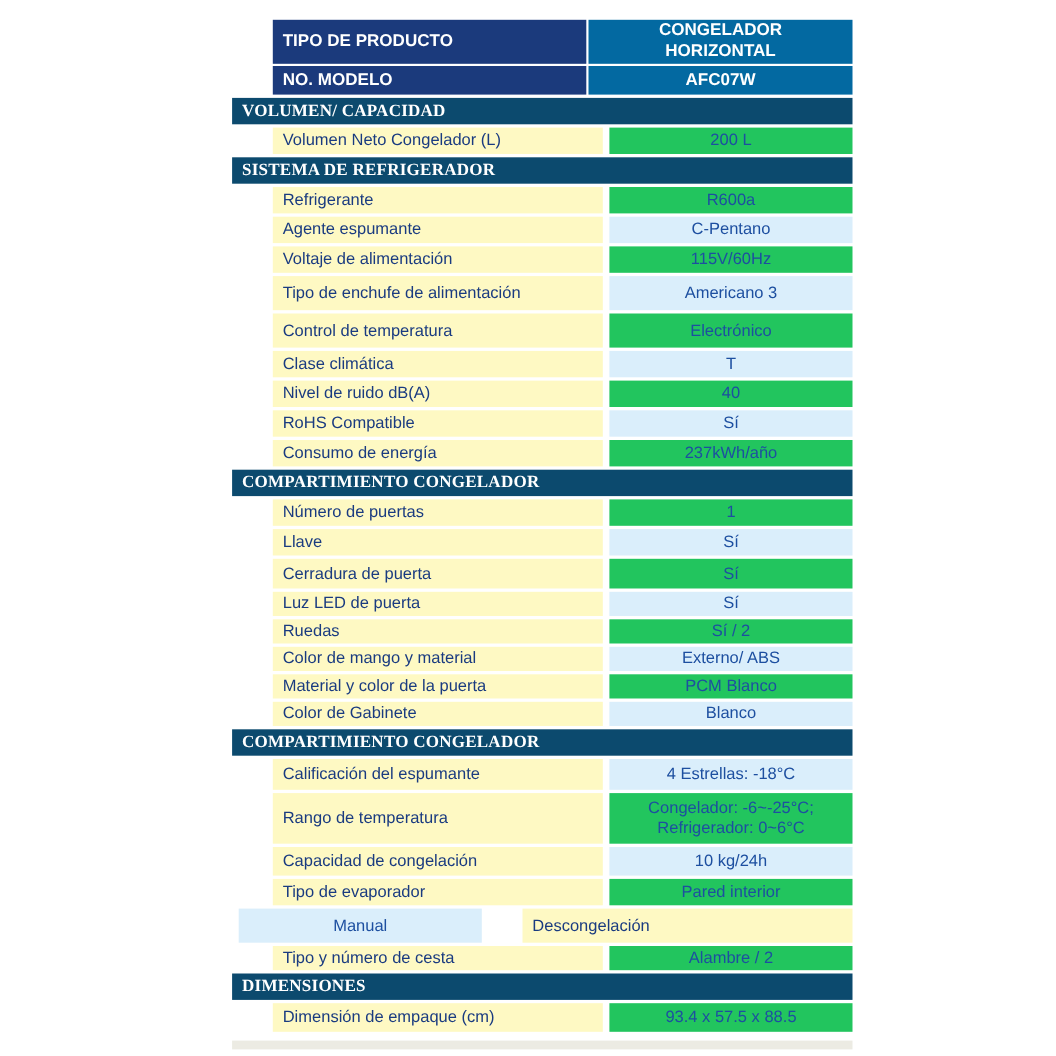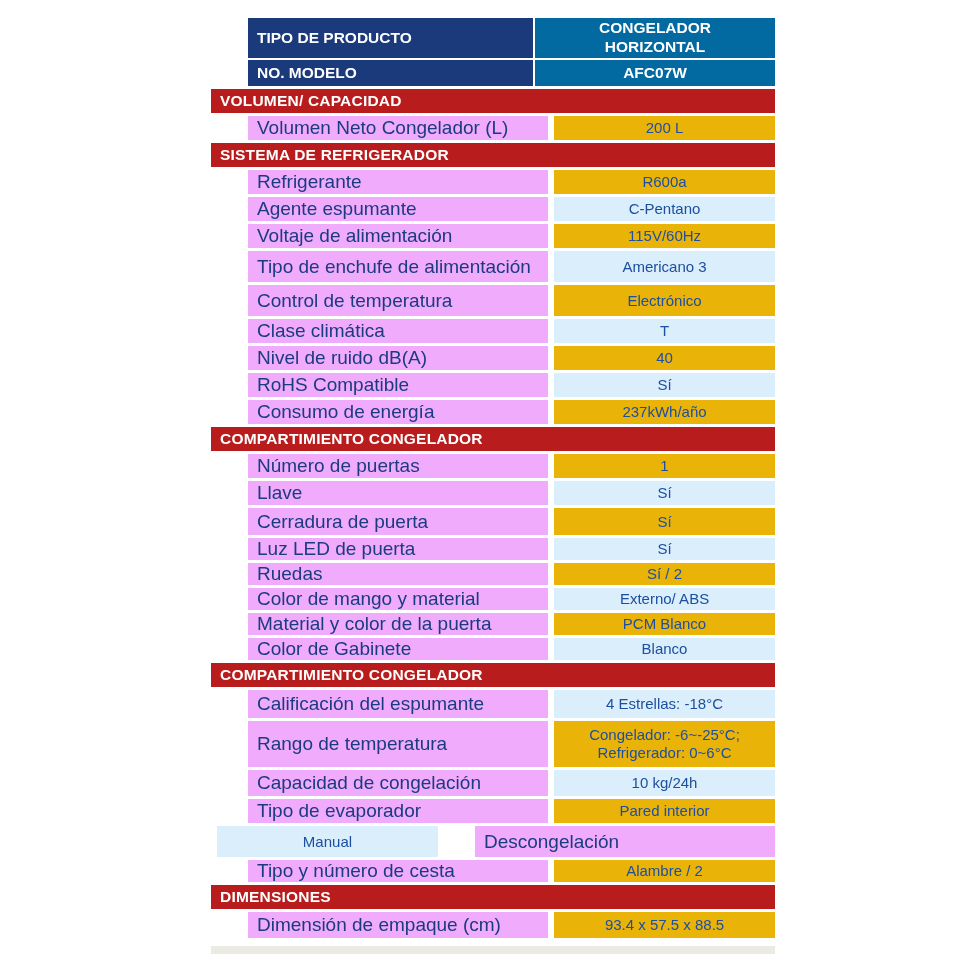--- a/index.html
+++ b/index.html
@@ -8,46 +8,46 @@
     font-family:"Liberation Sans", sans-serif;
     -webkit-font-smoothing:antialiased;
   }
   .canvas{position:relative;width:960px;height:960px;background:#ffffff;overflow:hidden;}
   .spec-table{position:absolute;left:211px;top:18px;width:564px;}
 
   
   .row{display:flex;margin-bottom:3px;}
   .cell{box-sizing:border-box;display:flex;align-items:center;margin-left:37px;}
   .cell-label{
-    width:343px;background:#f0abfc;color:#1a3b80;
-    font-size:19px;padding:2px 6px 2px 9px;line-height:1.15;
+    width:343px;background:#fef9c3;color:#1a3b80;
+    font-size:15px;padding:2px 6px 2px 9px;line-height:1.15;
   }
   .cell-value{
-    width:253px;margin-left:6px;background:#eab308;color:#1d4fa0;
+    width:253px;margin-left:6px;background:#22c55e;color:#1d4fa0;
     font-size:15px;justify-content:center;text-align:center;line-height:1.2;padding:2px 4px;
   }
   .cell-value.alt{background:#daeefb;}
   .pre{white-space:pre-line;}
 
   
   .row.navy{margin-bottom:2px;}
   .row.navy .cell-label{
     background:#1b3a7c;color:#ffffff;font-weight:bold;font-size:15.5px;width:305px;
   }
   .row.navy .cell-value{
     background:#0369a1;color:#ffffff;font-weight:bold;font-size:15.5px;
     margin-left:2px;width:257px;
   }
   .row.model{margin-bottom:3px;}
 
   
   .section-header{
     box-sizing:border-box;height:24px;margin-bottom:3px;display:flex;align-items:center;
-    background:#b91c1c;color:#ffffff;font-weight:bold;font-size:15.5px;
-    padding:0 9px;letter-spacing:.2px;
+    background:#0c4a6e;color:#ffffff;font-weight:bold;font-size:15.5px;
+    padding:0 9px;letter-spacing:.2px;font-family:Liberation Serif, serif;
   }
 
   
   .rh40{height:40px;}
   .rh26{height:26px;}
   .rh24{height:24px;}
   .rh22{height:22px;}
   .rh27{height:27px;}
   .rh28{height:28px;}
   .rh31{height:31px;}

